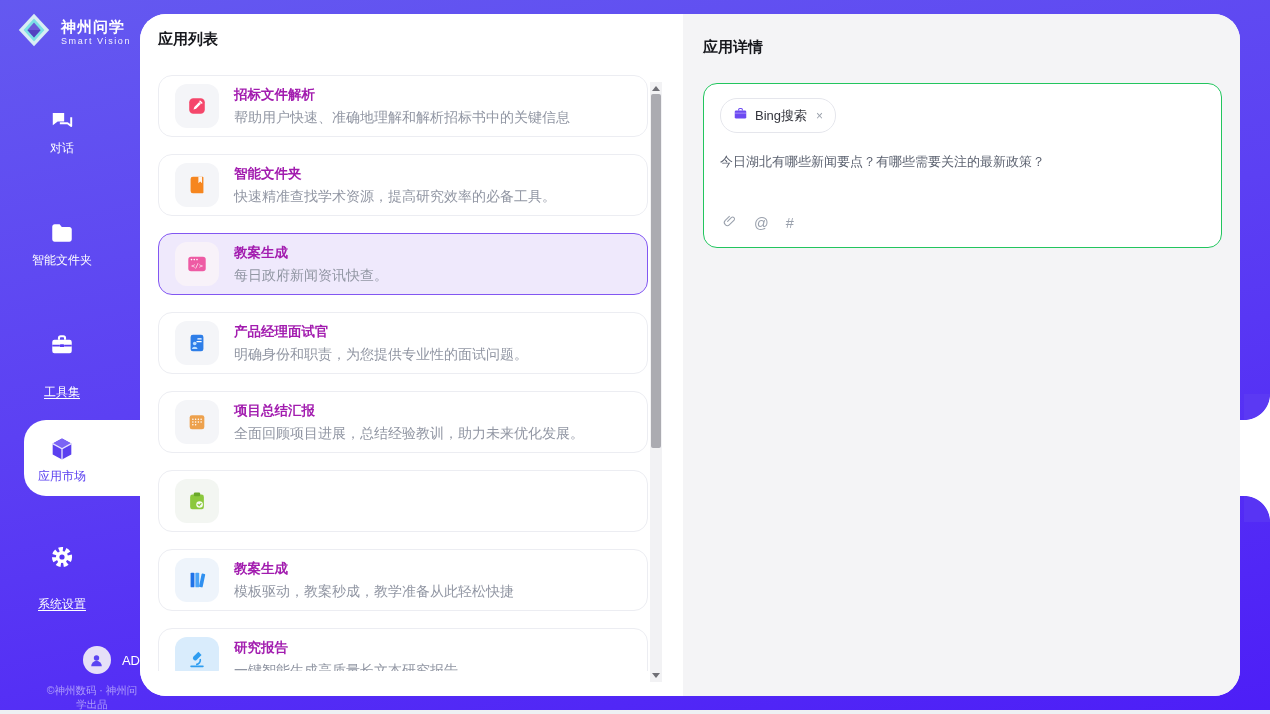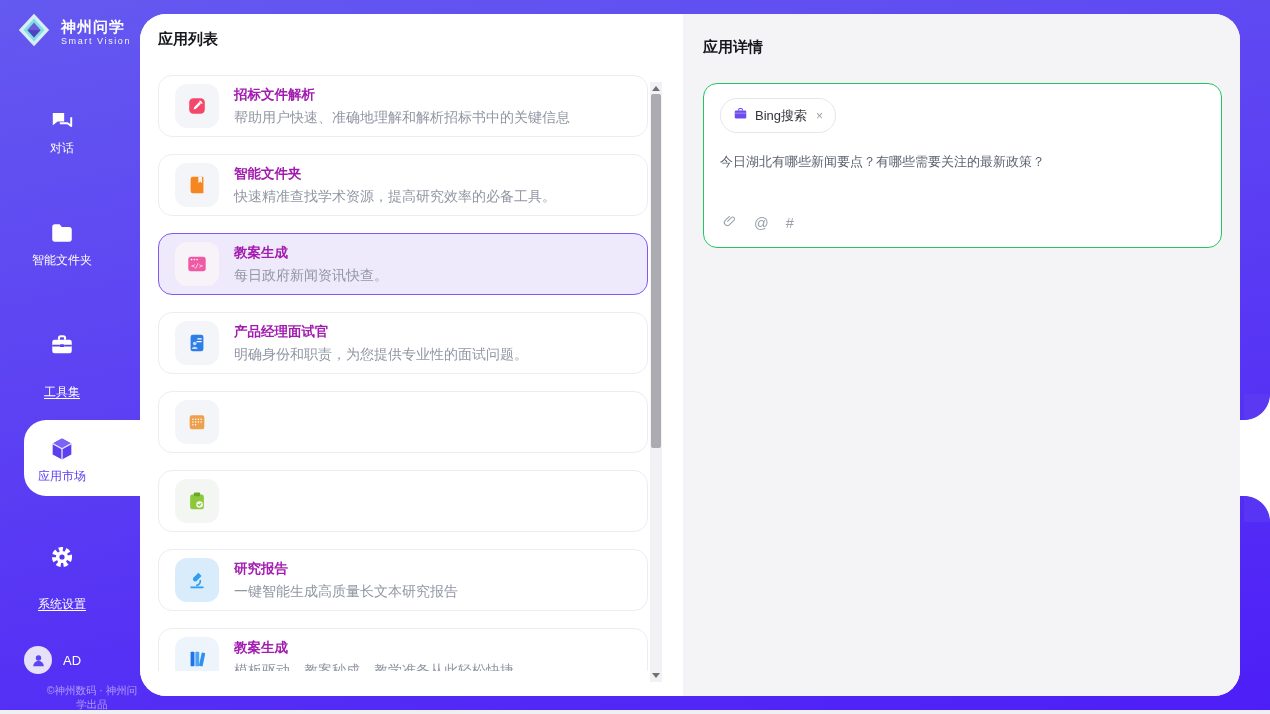--- a/index.html
+++ b/index.html
@@ -21,21 +21,21 @@
   .nav-item.active { color:#5b40f0; }
 
   .nav-pill { position:absolute; left:24px; right:0; top:420px; height:76px; background:#fff;
     border-radius:22px 0 0 22px; z-index:1; }
   .nav-pill::before { content:""; position:absolute; right:0; top:-26px; width:26px; height:26px;
     background:radial-gradient(circle at 0 0,#5b39f3 25.6px,#fff 26.4px); }
   .nav-pill::after { content:""; position:absolute; right:0; bottom:-26px; width:26px; height:26px;
     background:radial-gradient(circle at 0 100%,#5834f4 25.6px,#fff 26.4px); }
 
   .user-row { position:absolute; left:0; top:646px; width:140px; display:flex;
-    align-items:center; justify-content:flex-start; gap:11px; color:#fff; z-index:2;padding-left:24px; }
+    align-items:center; justify-content:flex-end; gap:11px; color:#fff; z-index:2;padding-left:24px; }
   .avatar { width:28px; height:28px; border-radius:50%; background:#e6e0f8;
     display:flex; align-items:center; justify-content:center; }
   .user-name { font-size:13px; }
   .copyright { position:absolute; left:0; top:684px; width:140px; text-align:center;
     font-size:10.5px; color:rgba(255,255,255,.5); z-index:2;padding-left:44px; }
 
   
   .window { position:absolute; left:140px; top:14px; width:1100px; height:682px;
     border-radius:26px; overflow:hidden; display:flex; background:#fff; z-index:3; }
 
@@ -229,58 +229,62 @@
           </div>
         </div>
 
         <div class="card">
           <div class="card-icon" style="background:#f4f5f8">
             <svg viewBox="0 0 24 24" width="22" height="22">
               <rect x="4" y="4.5" width="16" height="15.5" rx="2.5" fill="#eda14d"></rect>
               <path d="M7.5 9h.01M10.5 9h.01M13.5 9h.01M16.5 9h.01M7.5 12h.01M10.5 12h.01M13.5 12h.01M16.5 12h.01M7.5 15h.01M10.5 15h.01" stroke="#fff" stroke-width="1.7" stroke-linecap="round"></path>
             </svg>
           </div>
+          <div>
+            <div class="card-title">项目总结汇报</div>
+            <div class="card-desc">全面回顾项目进展，总结经验教训，助力未来优化发展。</div>
+          </div>
         </div>
 
         <div class="card">
           <div class="card-icon" style="background:#f3f6f2">
             <svg viewBox="0 0 24 24" width="22" height="22">
               <rect x="4.5" y="5" width="15" height="16" rx="2.5" fill="#8bc83c"></rect>
               <rect x="8.5" y="2.8" width="7" height="4" rx="1.4" fill="#6aa82a"></rect>
               <circle cx="14.8" cy="15.8" r="3.6" fill="#fff" opacity=".93"></circle>
               <path d="M13.2 15.8l1.2 1.2 2-2.1" stroke="#8bc83c" stroke-width="1.4" fill="none" stroke-linecap="round"></path>
             </svg>
           </div>
         </div>
 
         <div class="card">
+          <div class="card-icon" style="background:#eef4fb">
+            <svg viewBox="0 0 24 24" width="22" height="22">
+              <rect x="5" y="4" width="4.2" height="16" rx="1" fill="#1f72e8"></rect>
+              <rect x="10.2" y="4" width="4.2" height="16" rx="1" fill="#4aa4f8"></rect>
+              <rect x="15.6" y="5" width="4" height="15" rx="1" transform="rotate(12 17.6 12.5)" fill="#2f90f0"></rect>
+            </svg>
+          </div>
+          <div>
+            <div class="card-title">教案生成</div>
+            <div class="card-desc">模板驱动，教案秒成，教学准备从此轻松快捷</div>
+          </div>
+        </div>
+
+        <div class="card">
           <div class="card-icon" style="background:#d9ecfc">
             <svg viewBox="0 0 24 24" width="22" height="22">
               <path d="M13.5 4l3.5 3.5-5.5 5.5a2.5 2.5 0 0 1-3.5-3.5z" fill="#2f9df0"></path>
               <path d="M15.5 12a5 5 0 0 1-4.5 6.2" stroke="#2f9df0" stroke-width="1.8" fill="none"></path>
               <path d="M5.5 20h13" stroke="#2f9df0" stroke-width="1.8" stroke-linecap="round"></path>
             </svg>
           </div>
           <div>
             <div class="card-title">研究报告</div>
             <div class="card-desc">一键智能生成高质量长文本研究报告</div>
-          </div>
-        </div>
-
-        <div class="card">
-          <div class="card-icon" style="background:#eef4fb">
-            <svg viewBox="0 0 24 24" width="22" height="22">
-              <rect x="5" y="4" width="4.2" height="16" rx="1" fill="#1f72e8"></rect>
-              <rect x="10.2" y="4" width="4.2" height="16" rx="1" fill="#4aa4f8"></rect>
-              <rect x="15.6" y="5" width="4" height="15" rx="1" transform="rotate(12 17.6 12.5)" fill="#2f90f0"></rect>
-            </svg>
-          </div>
-          <div>
-            <div class="card-title">教案生成</div>
-            <div class="card-desc">模板驱动，教案秒成，教学准备从此轻松快捷</div>
           </div>
         </div>
 
       </div>
 
       <div class="scrollbar">
         <div class="sb-up"></div>
         <div class="sb-thumb"></div>
         <div class="sb-down"></div>
       </div>

